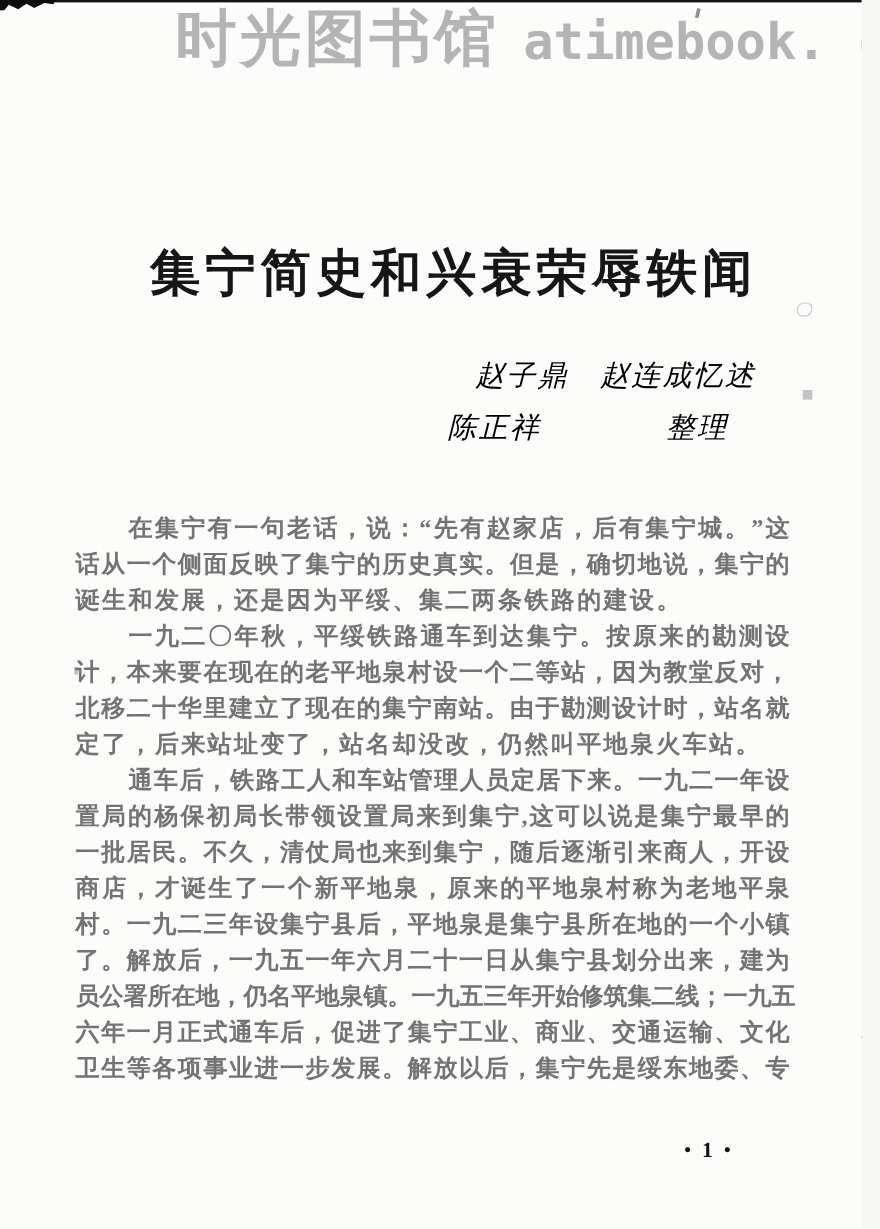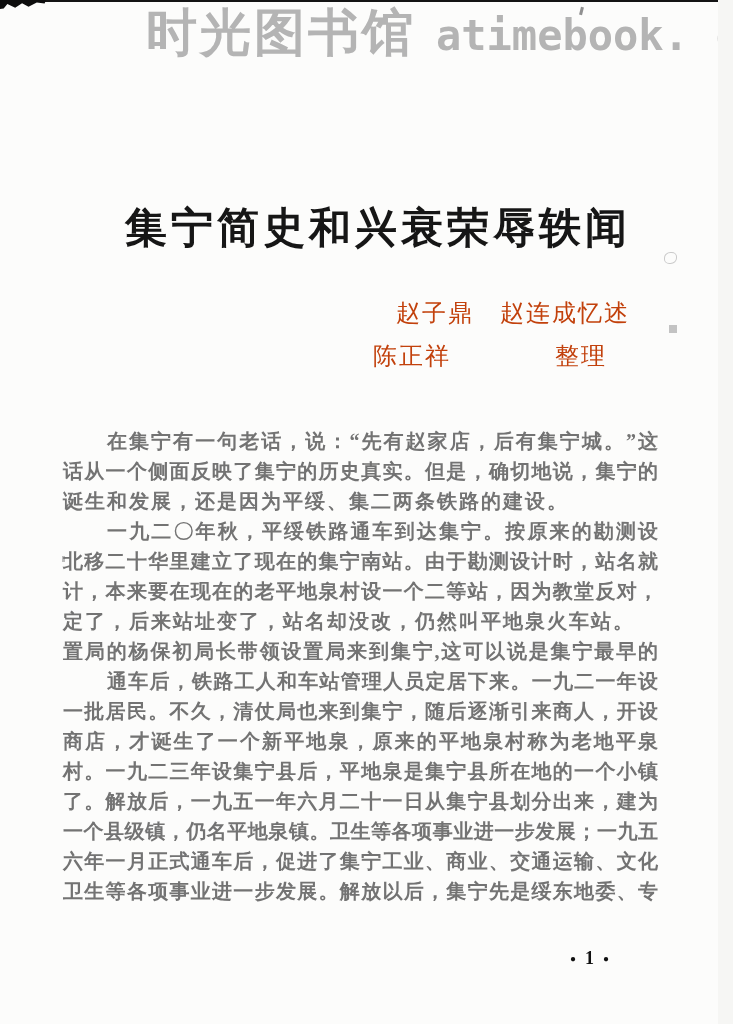--- a/index.html
+++ b/index.html
@@ -55,21 +55,21 @@
   .speck.e { left: 62px; top: 556px; width: 3px; height: 6px; background: #bdbdbd; }
 
   
   .title {
     position: absolute; top: 200px; left: 38px; right: 0;
     margin: 0; text-align: center;
     font-size: 42px; font-weight: bold; letter-spacing: 4px;
     color: #161616;
   }
   .byline { position: absolute; white-space: pre; font-size: 24px;
-            letter-spacing: 2px; color: #c2410c; }
+            letter-spacing: 2px; color: #000000; font-style: italic; }
   .byline1 { left: 396px; top: 297px; }
   .byline2 { left: 373px; top: 340px; }
 
   .body-text {
     position: absolute; left: 63px; top: 426px; width: 595px;
     font-size: 20px; font-weight: 600; color: #737373;
   }
   .line {
     width: 595px; height: 30px; line-height: 30px;
     box-sizing: border-box;
@@ -108,30 +108,30 @@
 
   <h1 class="title">集宁简史和兴衰荣辱轶闻</h1>
   <div class="byline byline1">赵子鼎　赵连成忆述</div>
   <div class="byline byline2">陈正祥　　　　整理</div>
 
   <div class="body-text">
       <div class="line indent">在集宁有一句老话，说：“先有赵家店，后有集宁城。”这</div>
       <div class="line">话从一个侧面反映了集宁的历史真实。但是，确切地说，集宁的</div>
       <div class="line noj">诞生和发展，还是因为平绥、集二两条铁路的建设。</div>
       <div class="line indent">一九二〇年秋，平绥铁路通车到达集宁。按原来的勘测设</div>
+      <div class="line">计，本来要在现在的老平地泉村设一个二等站，因为教堂反对，</div>
       <div class="line">北移二十华里建立了现在的集宁南站。由于勘测设计时，站名就</div>
-      <div class="line">计，本来要在现在的老平地泉村设一个二等站，因为教堂反对，</div>
       <div class="line noj">定了，后来站址变了，站名却没改，仍然叫平地泉火车站。</div>
+      <div class="line indent">通车后，铁路工人和车站管理人员定居下来。一九二一年设</div>
       <div class="line">置局的杨保初局长带领设置局来到集宁,这可以说是集宁最早的</div>
-      <div class="line indent">通车后，铁路工人和车站管理人员定居下来。一九二一年设</div>
       <div class="line">一批居民。不久，清仗局也来到集宁，随后逐渐引来商人，开设</div>
       <div class="line">商店，才诞生了一个新平地泉，原来的平地泉村称为老地平泉</div>
       <div class="line">村。一九二三年设集宁县后，平地泉是集宁县所在地的一个小镇</div>
       <div class="line">了。解放后，一九五一年六月二十一日从集宁县划分出来，建为</div>
-      <div class="line">一个县级镇，仍名平地泉镇。卫生等各项事业进一步发展；一九五</div>
+      <div class="line">员公署所在地，仍名平地泉镇。一九五三年开始修筑集二线；一九五</div>
       <div class="line">六年一月正式通车后，促进了集宁工业、商业、交通运输、文化</div>
       <div class="line">卫生等各项事业进一步发展。解放以后，集宁先是绥东地委、专</div>
     </div>
 
   <div class="page-number">
     <span class="pn-dot">●</span>
     <span class="pn-num">1</span>
     <span class="pn-dot">●</span>
   </div>
 

